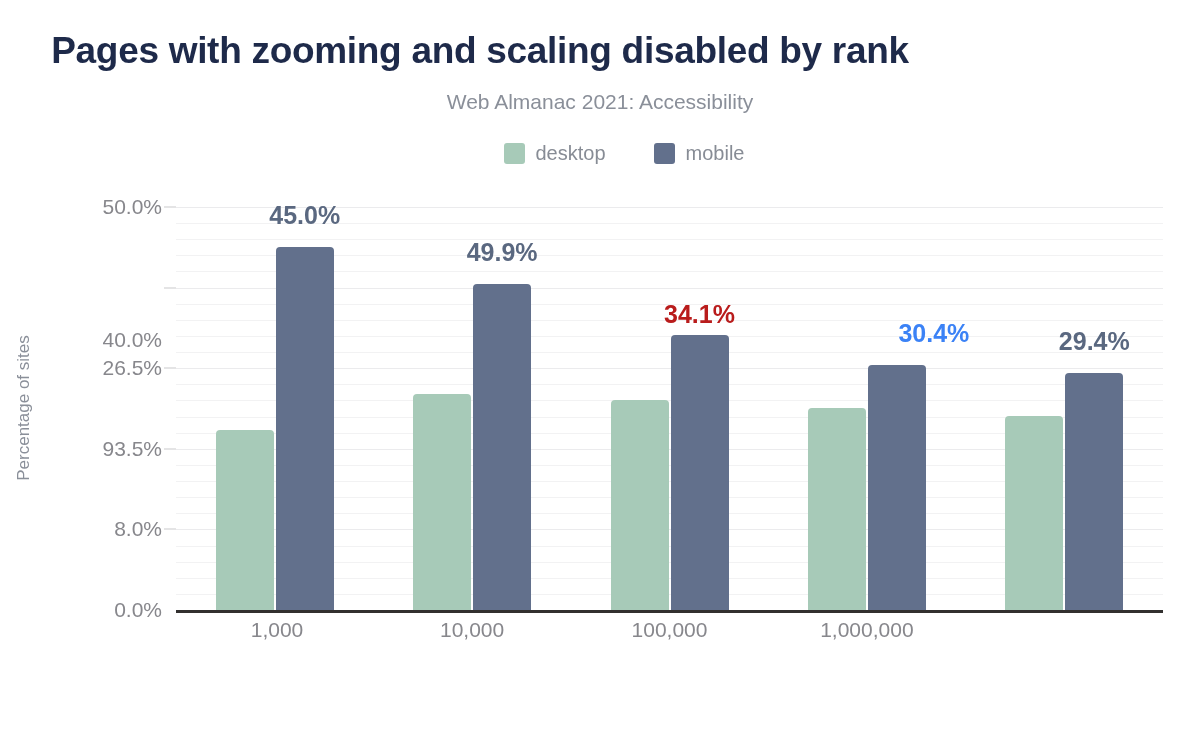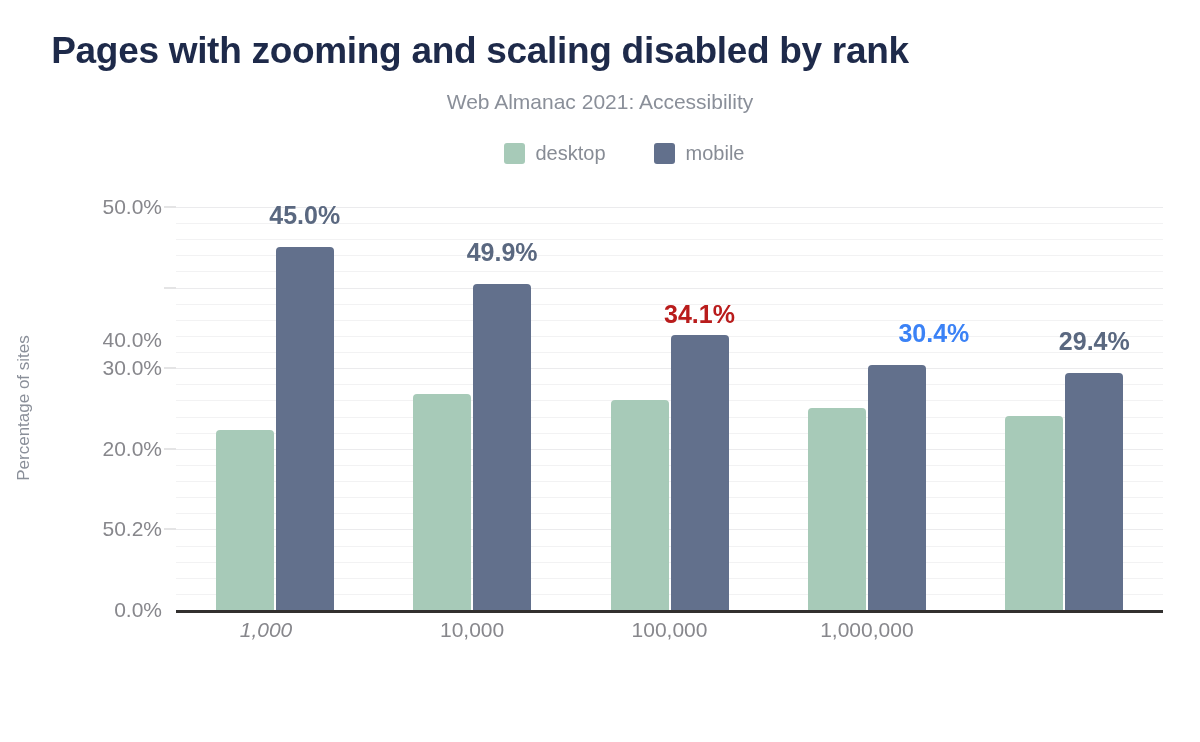--- a/index.html
+++ b/index.html
@@ -217,33 +217,33 @@
       <div class="bar desktop" style="background: rgb(167, 202, 184); left: 631.9px; width: 58px; height: 202.306px;"></div>
       <div class="bar mobile" style="background: rgb(98, 112, 140); left: 691.9px; width: 58px; height: 245.024px;"></div>
       <div class="bar desktop" style="background: rgb(167, 202, 184); left: 829.3px; width: 58px; height: 194.246px;"></div>
       <div class="bar mobile" style="background: rgb(98, 112, 140); left: 889.3px; width: 58px; height: 236.964px;"></div>
     </div>
 
   <div class="axis-baseline"></div>
 
   <div id="ylabels-root">
       <div class="ytick-label" style="top: 610px; right: 1038px;">0.0%</div>
-      <div class="ytick-label" style="top: 529.4px; right: 1038px;">50.2%</div>
+      <div class="ytick-label" style="top: 529.4px; right: 1038px;">8.0%</div>
       <div class="ytick-dash" style="top: 529.4px; left: 164px;"></div>
-      <div class="ytick-label" style="top: 448.8px; right: 1038px;">20.0%</div>
+      <div class="ytick-label" style="top: 448.8px; right: 1038px;">93.5%</div>
       <div class="ytick-dash" style="top: 448.8px; left: 164px;"></div>
-      <div class="ytick-label" style="top: 368.2px; right: 1038px;">30.0%</div>
+      <div class="ytick-label" style="top: 368.2px; right: 1038px;">26.5%</div>
       <div class="ytick-dash" style="top: 368.2px; left: 164px;"></div>
       <div class="ytick-label" style="top: 304px; right: 1038px; margin-top: 36px;">40.0%</div>
       <div class="ytick-dash" style="top: 287.6px; left: 164px;"></div>
       <div class="ytick-label" style="top: 207px; right: 1038px;">50.0%</div>
       <div class="ytick-dash" style="top: 207px; left: 164px;"></div>
     </div>
   <div id="xlabels-root">
-      <div class="xtick-label" style="left: 266px; font-style: italic;">1,000</div>
+      <div class="xtick-label" style="left: 277px;">1,000</div>
       <div class="xtick-label" style="left: 472.1px;">10,000</div>
       <div class="xtick-label" style="left: 669.5px;">100,000</div>
       <div class="xtick-label" style="left: 866.9px;">1,000,000</div>
     </div>
   <div id="barlabels-root">
       <div class="bar-label" style="left: 304.7px; top: 201.3px; color: rgb(90, 104, 128);">45.0%</div>
       <div class="bar-label" style="left: 502.1px; top: 237.57px; color: rgb(90, 104, 128);">49.9%</div>
       <div class="bar-label" style="left: 699.5px; top: 300px; color: #b91c1c;">34.1%</div>
       <div class="bar-label" style="left: 896.9px; top: 318.976px; color: #3b82f6; margin-left: 37px;">30.4%</div>
       <div class="bar-label" style="left: 1094.3px; top: 327.036px; color: rgb(90, 104, 128);">29.4%</div>

